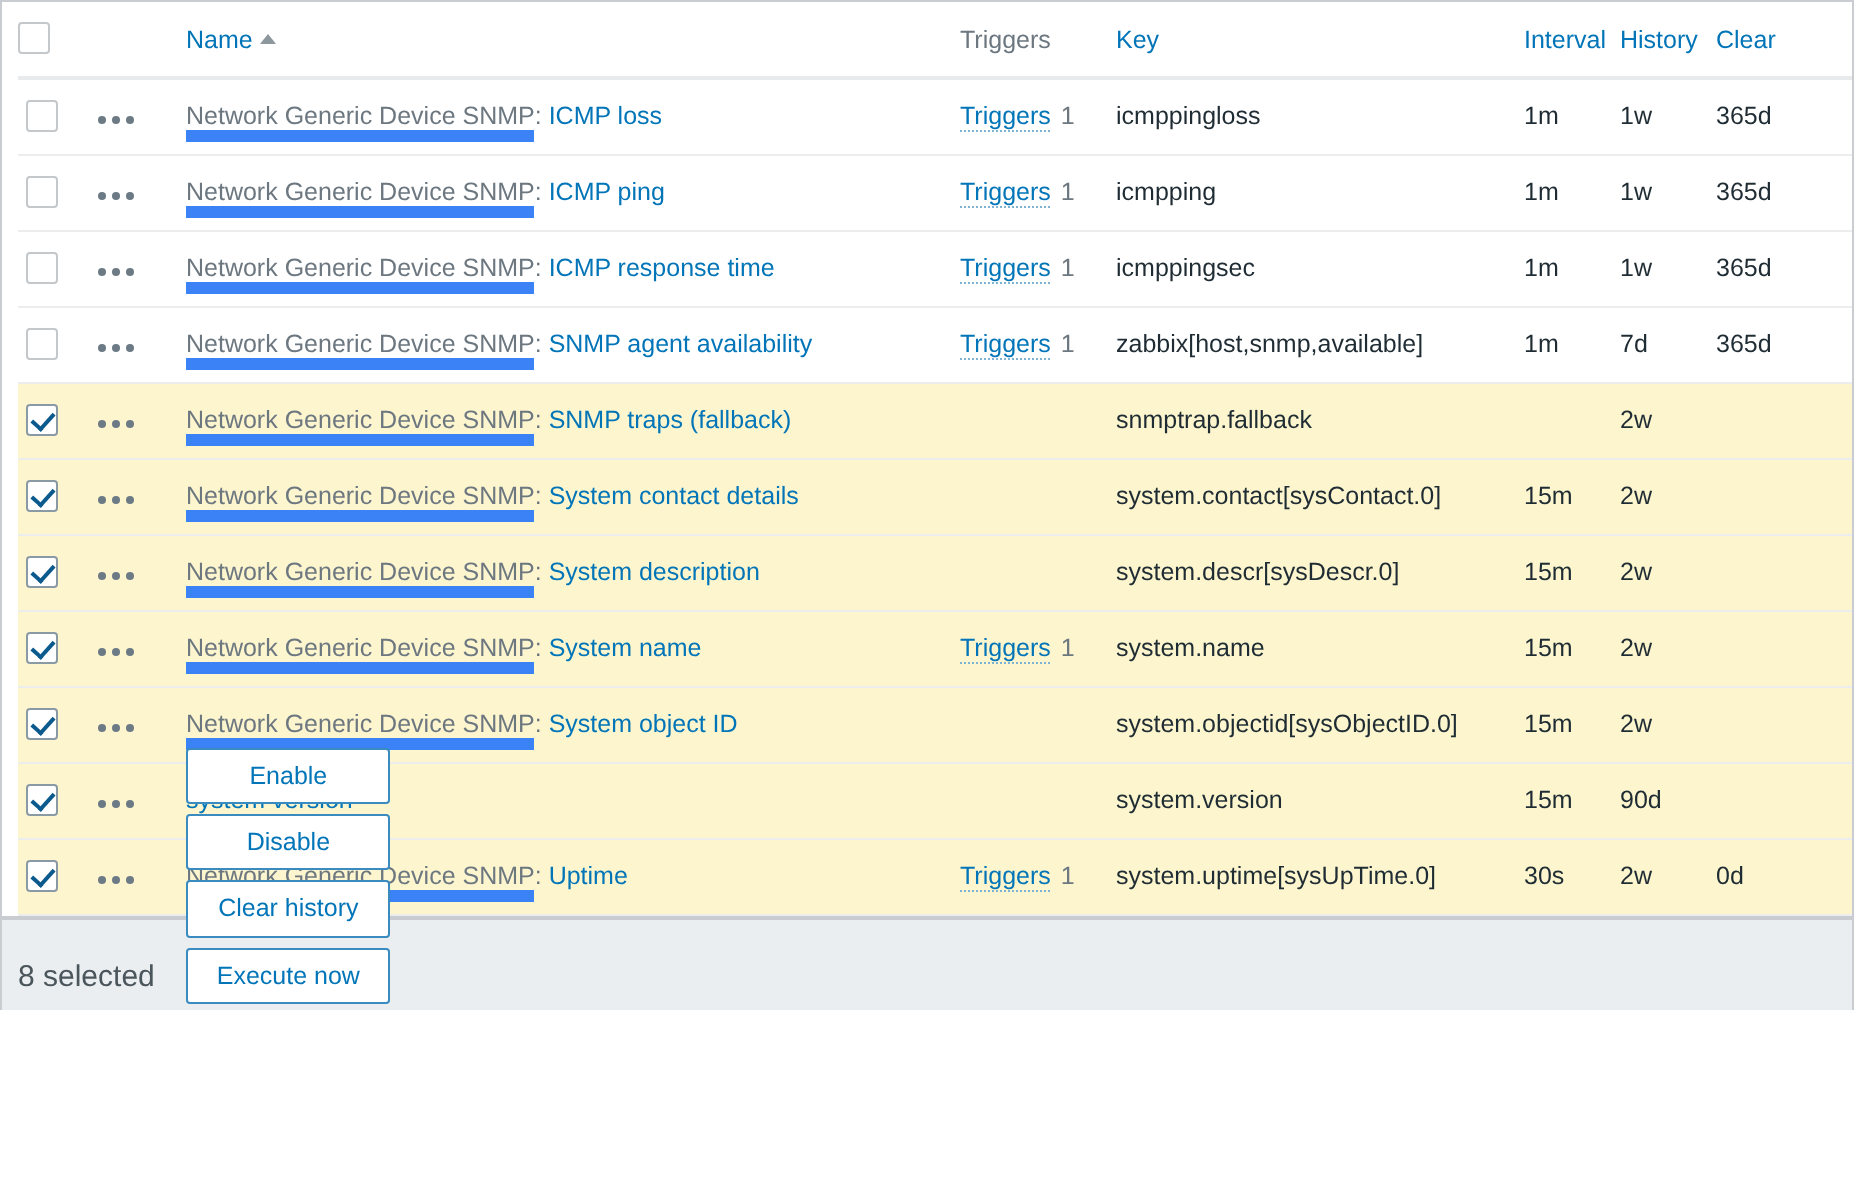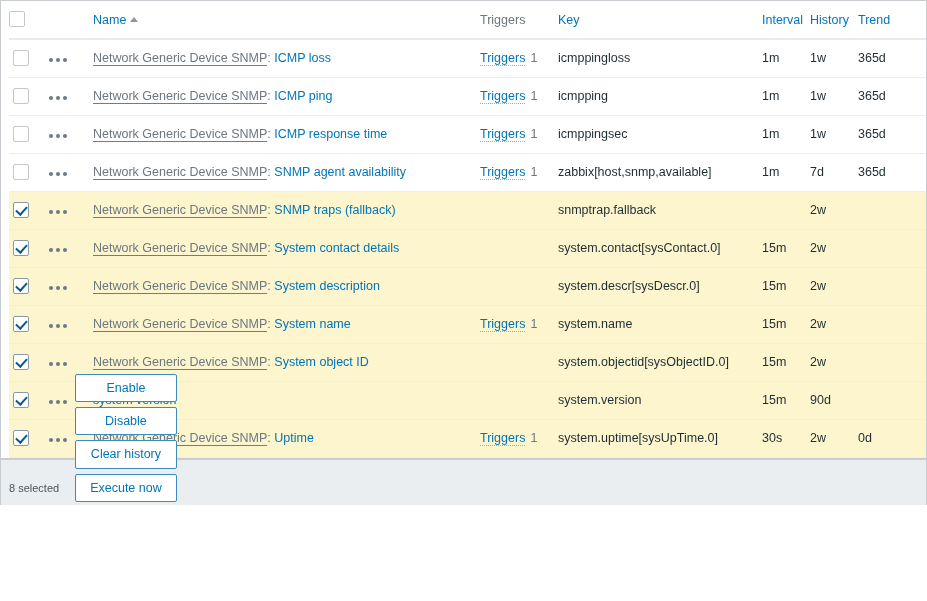--- a/index.html
+++ b/index.html
@@ -125,21 +125,21 @@
   .dots i {
     width: 4px; height: 4px;
     border-radius: 50%;
     background: #6b7a85;
     display: block;
   }
 
   
   .tpl-prefix {
     color: #6c7780;
-    border-bottom: 1px solid #3b82f6;
+    border-bottom: 6px solid #3b82f6;
     cursor: pointer;
   }
   .sep { color: #6c7780; }
   .item-link {
     color: #0275b8;
     text-decoration: none;
     cursor: pointer;
   }
 
   .trig-link {
@@ -157,21 +157,21 @@
     height: 58px;
     background: #ebeef0;
     border-top: 1px solid #c9cdd1;
     display: flex;
     align-items: center;
     padding-left: 8px;
     gap: 11px;
   }
   .sel-count {
     color: #4a555c;
-    font-size: 11px;
+    font-size: 15px;
     margin-right: 5px;
     white-space: nowrap;
   }
   .btn {
     background: #ffffff;
     border: 1px solid #3a8bbf;
     color: #0275b8;
     border-radius: 2px;
     font-family: "Liberation Sans", sans-serif;
     font-size: 12.5px;
@@ -204,21 +204,21 @@
             <span class="cb"></span>
           </th>
           <th></th>
           <th class="th-name">
             <span>Name</span><span class="sort-arrow"></span>
           </th>
           <th class="plain th-trig">Triggers</th>
           <th class="th-key">Key</th>
           <th>Interval</th>
           <th>History</th>
-          <th>Trend</th>
+          <th>Clear</th>
         </tr>
       </thead>
       <tbody id="rows-body">
           <tr>
             <td class="td-check"><span class="cb"></span></td>
             <td><span class="dots">
                 <i></i>
                 <i></i>
                 <i></i>
               </span></td>

